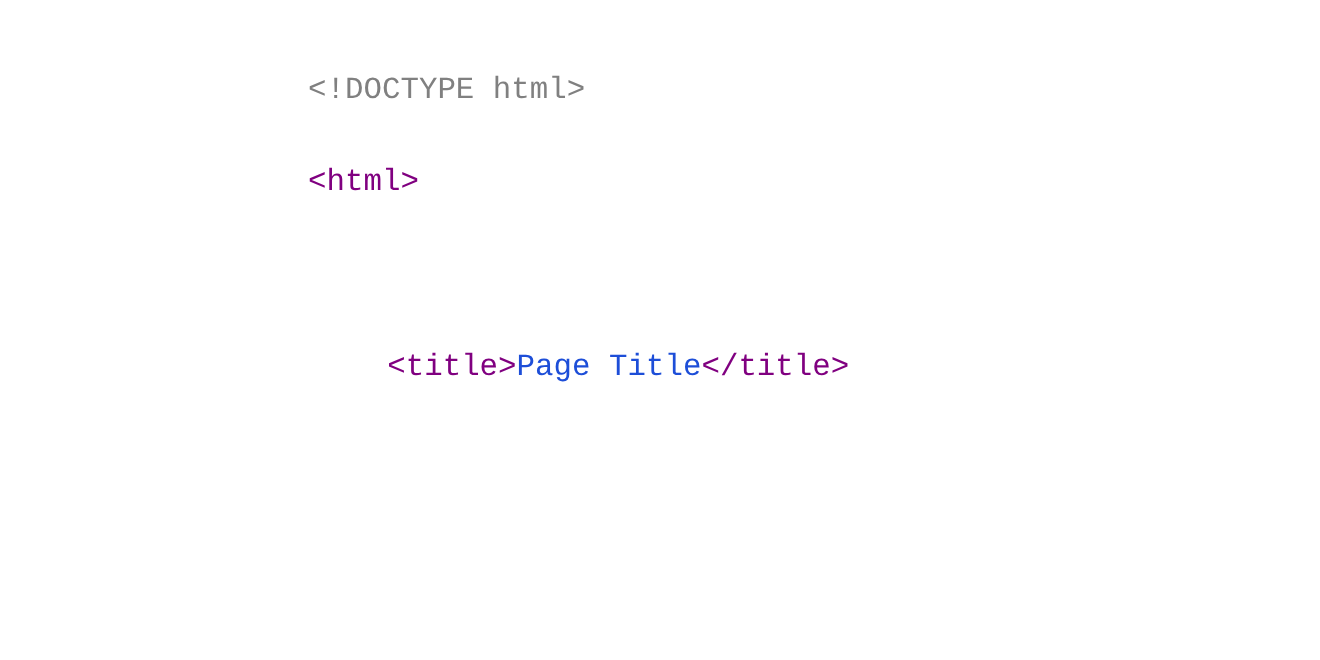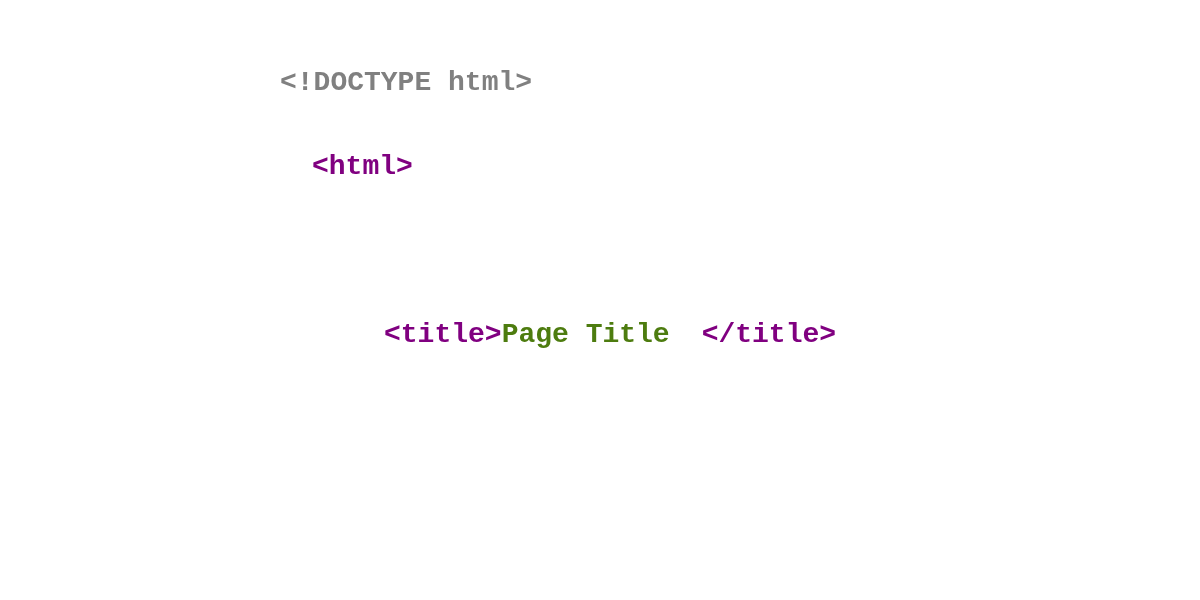--- a/index.html
+++ b/index.html
@@ -11,24 +11,24 @@
       line-height: 1.5;
       width: 1200px;
       height: 600px;
       overflow: hidden;
     }
     .code-block {
       padding: 20px 0 0 280px;
       white-space: pre;
     }
     .comment { color: #808080; }
-    .tag { color: #800080; margin-left: 32px; }
-    .text { color: #4d7c0f; }
+    .tag { color: #800080; }
+    .text { color: #1d4ed8; }
     .indent1 { padding-left: 72px; display: inline-block; }
-    .line { display: block; font-weight: bold; }
+    .line { display: block; }
   </style>
 </head>
 <body>
 
 <div class="code-block">
 <span class="line"><span class="comment">&lt;!</span><span class="comment">DOCTYPE html</span><span class="comment">&gt;</span></span>
 <span class="line"><span class="tag">&lt;html&gt;</span></span>
 <span class="line"> </span>
 <span class="line"><span class="indent1"><span class="tag">&lt;title&gt;</span><span class="text">Page Title</span><span class="tag">&lt;/title&gt;</span></span></span>
 <span class="line"> </span>

